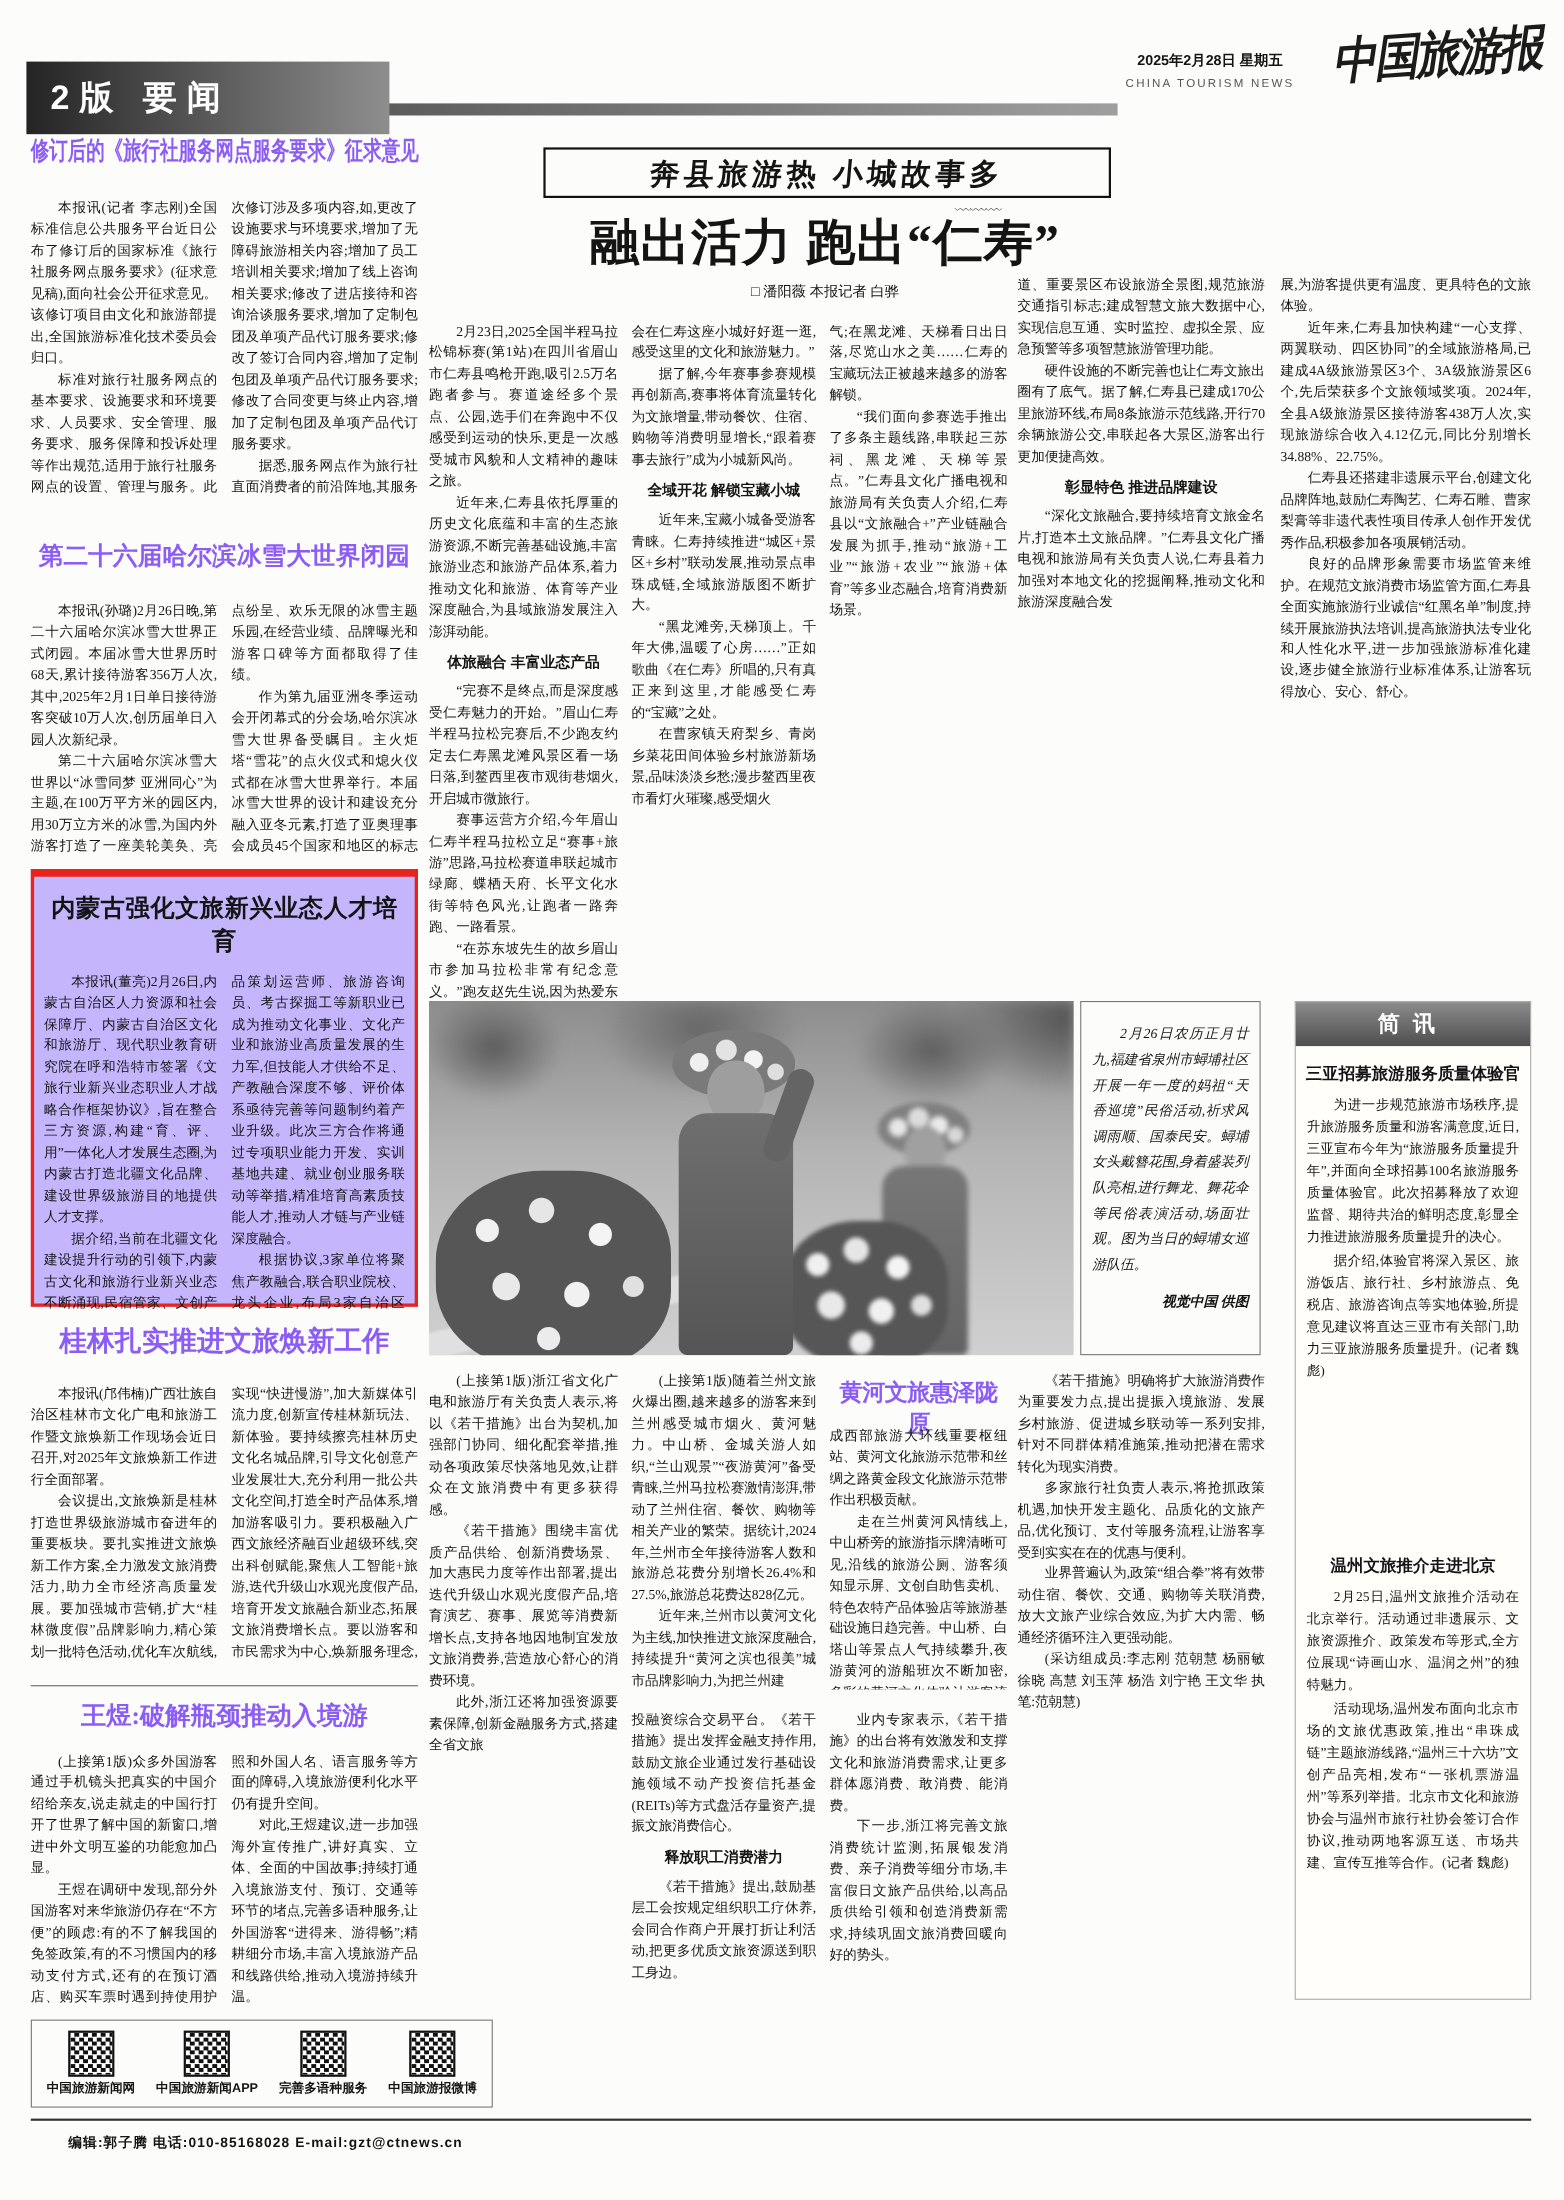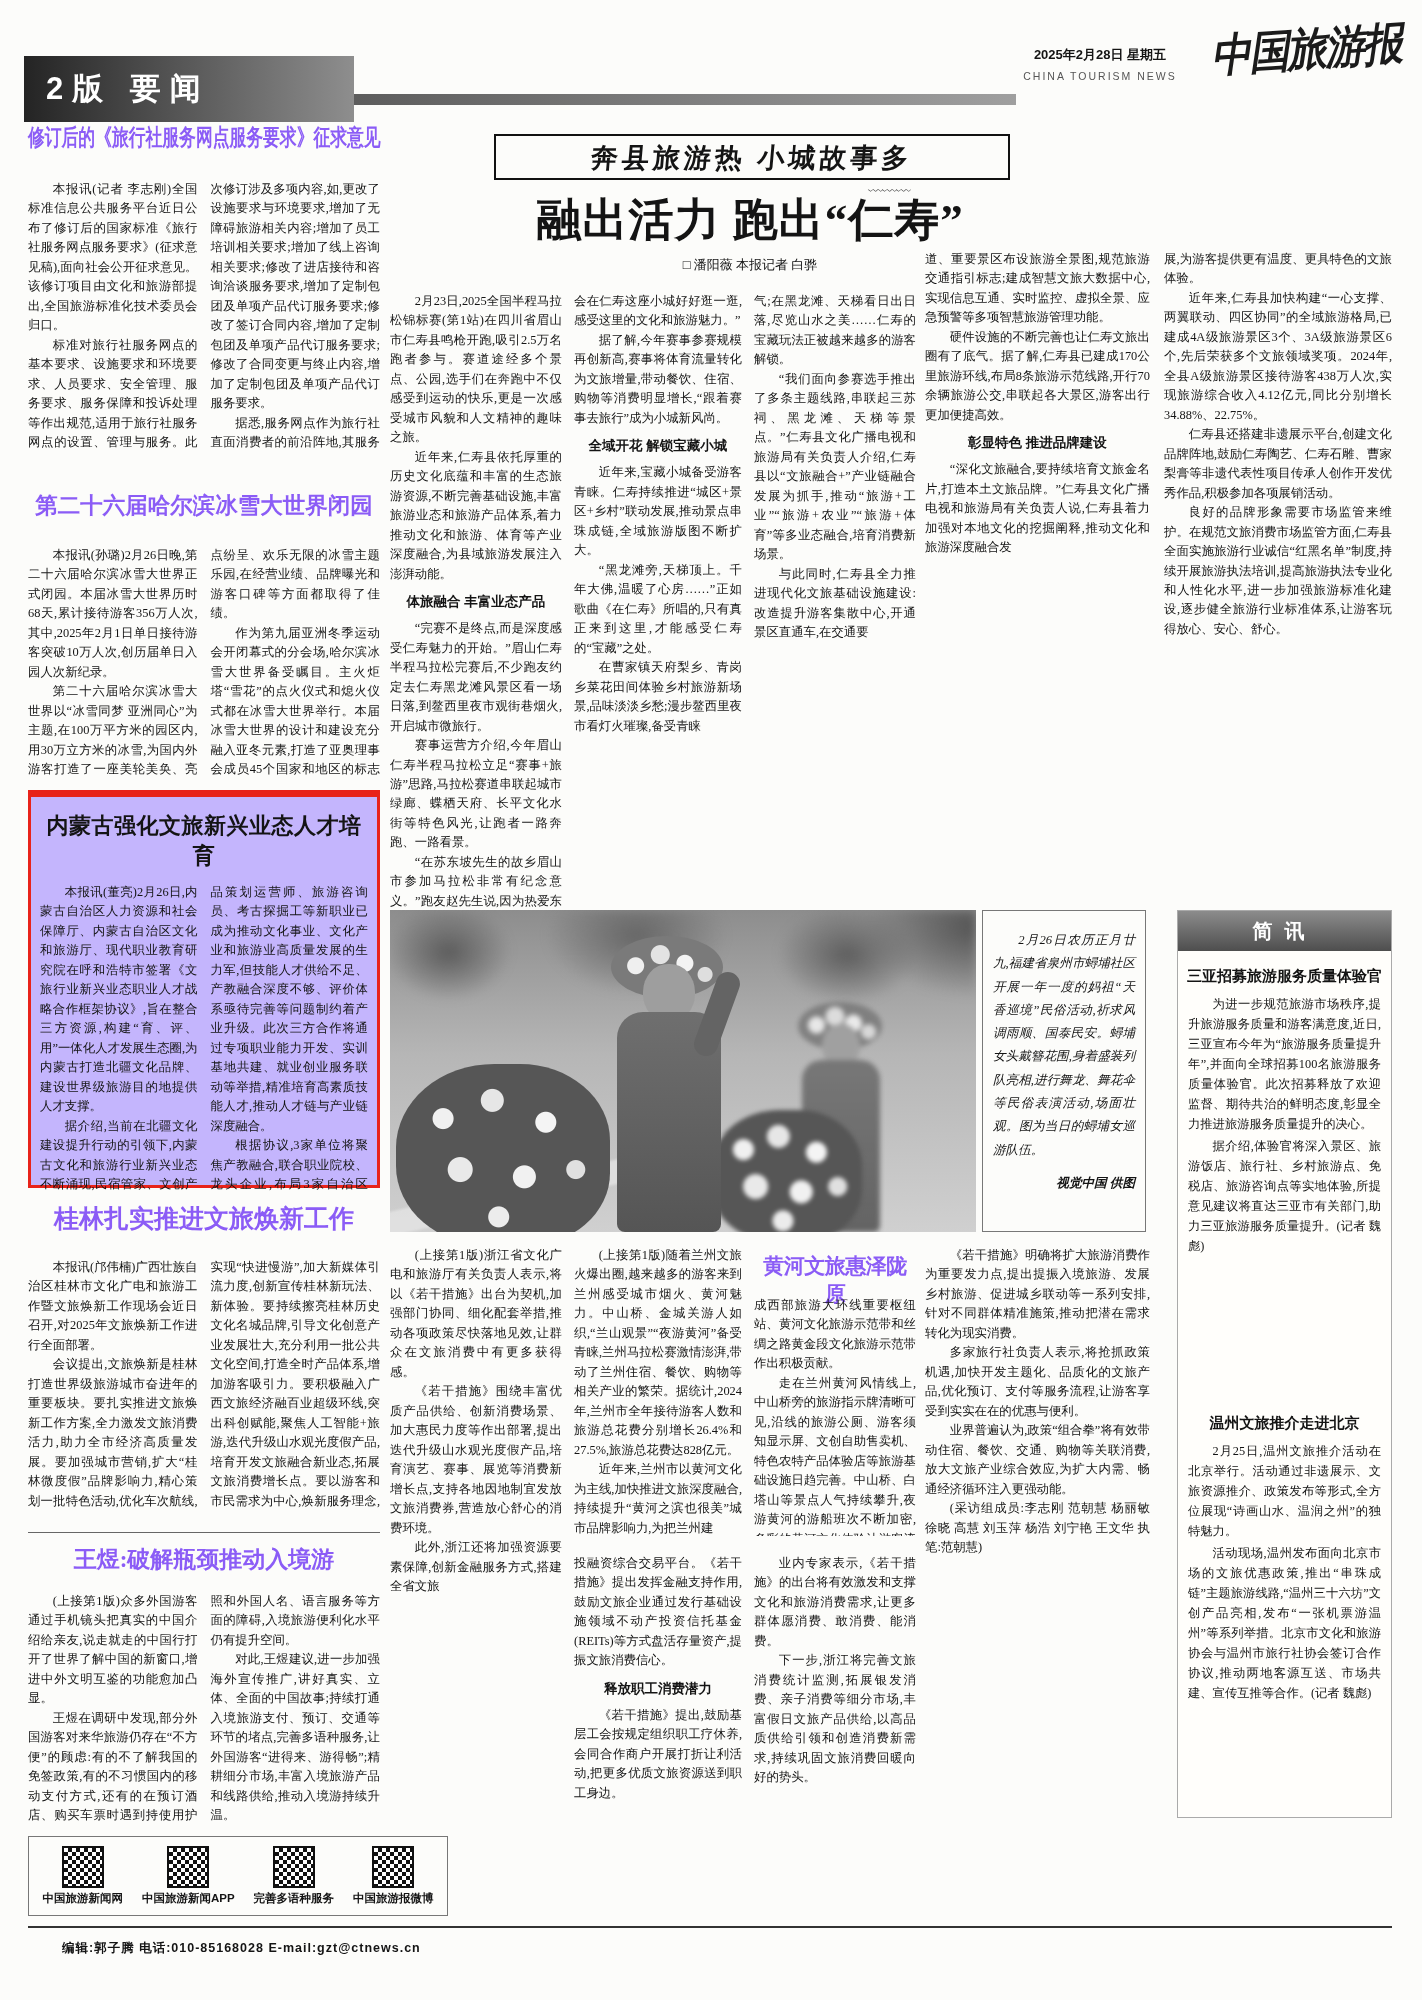--- a/index.html
+++ b/index.html
@@ -188,26 +188,25 @@
       <p>“完赛不是终点,而是深度感受仁寿魅力的开始。”眉山仁寿半程马拉松完赛后,不少跑友约定去仁寿黑龙滩风景区看一场日落,到鳌西里夜市观街巷烟火,开启城市微旅行。</p>
       <p>赛事运营方介绍,今年眉山仁寿半程马拉松立足“赛事+旅游”思路,马拉松赛道串联起城市绿廊、蝶栖天府、长平文化水街等特色风光,让跑者一路奔跑、一路看景。</p>
       <p>“在苏东坡先生的故乡眉山市参加马拉松非常有纪念意义。”跑友赵先生说,因为热爱东坡文化,他已经在眉山参加了多场马拉松赛事。“赛后我</p>
     </div>
   <div class="fcol" style="left:574px;top:292px;width:168px;height:616px;">
       <p class="cont">会在仁寿这座小城好好逛一逛,感受这里的文化和旅游魅力。”</p>
       <p>据了解,今年赛事参赛规模再创新高,赛事将体育流量转化为文旅增量,带动餐饮、住宿、购物等消费明显增长,“跟着赛事去旅行”成为小城新风尚。</p>
       <div class="subhead">全域开花 解锁宝藏小城</div>
       <p>近年来,宝藏小城备受游客青睐。仁寿持续推进“城区+景区+乡村”联动发展,推动景点串珠成链,全域旅游版图不断扩大。</p>
       <p>“黑龙滩旁,天梯顶上。千年大佛,温暖了心房……”正如歌曲《在仁寿》所唱的,只有真正来到这里,才能感受仁寿的“宝藏”之处。</p>
-      <p>在曹家镇天府梨乡、青岗乡菜花田间体验乡村旅游新场景,品味淡淡乡愁;漫步鳌西里夜市看灯火璀璨,备受青睐</p>
+      <p>在曹家镇天府梨乡、青岗乡菜花田间体验乡村旅游新场景,品味淡淡乡愁;漫步鳌西里夜市看灯火璀璨,感受烟火</p>
     </div>
   <div class="fcol" style="left:754px;top:292px;width:162px;height:616px;">
       <p class="cont">气;在黑龙滩、天梯看日出日落,尽览山水之美……仁寿的宝藏玩法正被越来越多的游客解锁。</p>
       <p>“我们面向参赛选手推出了多条主题线路,串联起三苏祠、黑龙滩、天梯等景点。”仁寿县文化广播电视和旅游局有关负责人介绍,仁寿县以“文旅融合+”产业链融合发展为抓手,推动“旅游+工业”“旅游+农业”“旅游+体育”等多业态融合,培育消费新场景。</p>
-      <p>与此同时,仁寿县全力推进现代化文旅基础设施建设:改造提升游客集散中心,开通景区直通车,在交通要</p>
     </div>
   <div class="fcol" style="left:925px;top:250px;width:225px;height:658px;">
       <p class="cont">道、重要景区布设旅游全景图,规范旅游交通指引标志;建成智慧文旅大数据中心,实现信息互通、实时监控、虚拟全景、应急预警等多项智慧旅游管理功能。</p>
       <p>硬件设施的不断完善也让仁寿文旅出圈有了底气。据了解,仁寿县已建成170公里旅游环线,布局8条旅游示范线路,开行70余辆旅游公交,串联起各大景区,游客出行更加便捷高效。</p>
       <div class="subhead">彰显特色 推进品牌建设</div>
       <p>“深化文旅融合,要持续培育文旅金名片,打造本土文旅品牌。”仁寿县文化广播电视和旅游局有关负责人说,仁寿县着力加强对本地文化的挖掘阐释,推动文化和旅游深度融合发</p>
     </div>
   <div class="fcol" style="left:1164px;top:250px;width:228px;height:658px;">
       <p class="cont">展,为游客提供更有温度、更具特色的文旅体验。</p>
       <p>近年来,仁寿县加快构建“一心支撑、两翼联动、四区协同”的全域旅游格局,已建成4A级旅游景区3个、3A级旅游景区6个,先后荣获多个文旅领域奖项。2024年,全县A级旅游景区接待游客438万人次,实现旅游综合收入4.12亿元,同比分别增长34.88%、22.75%。</p>

